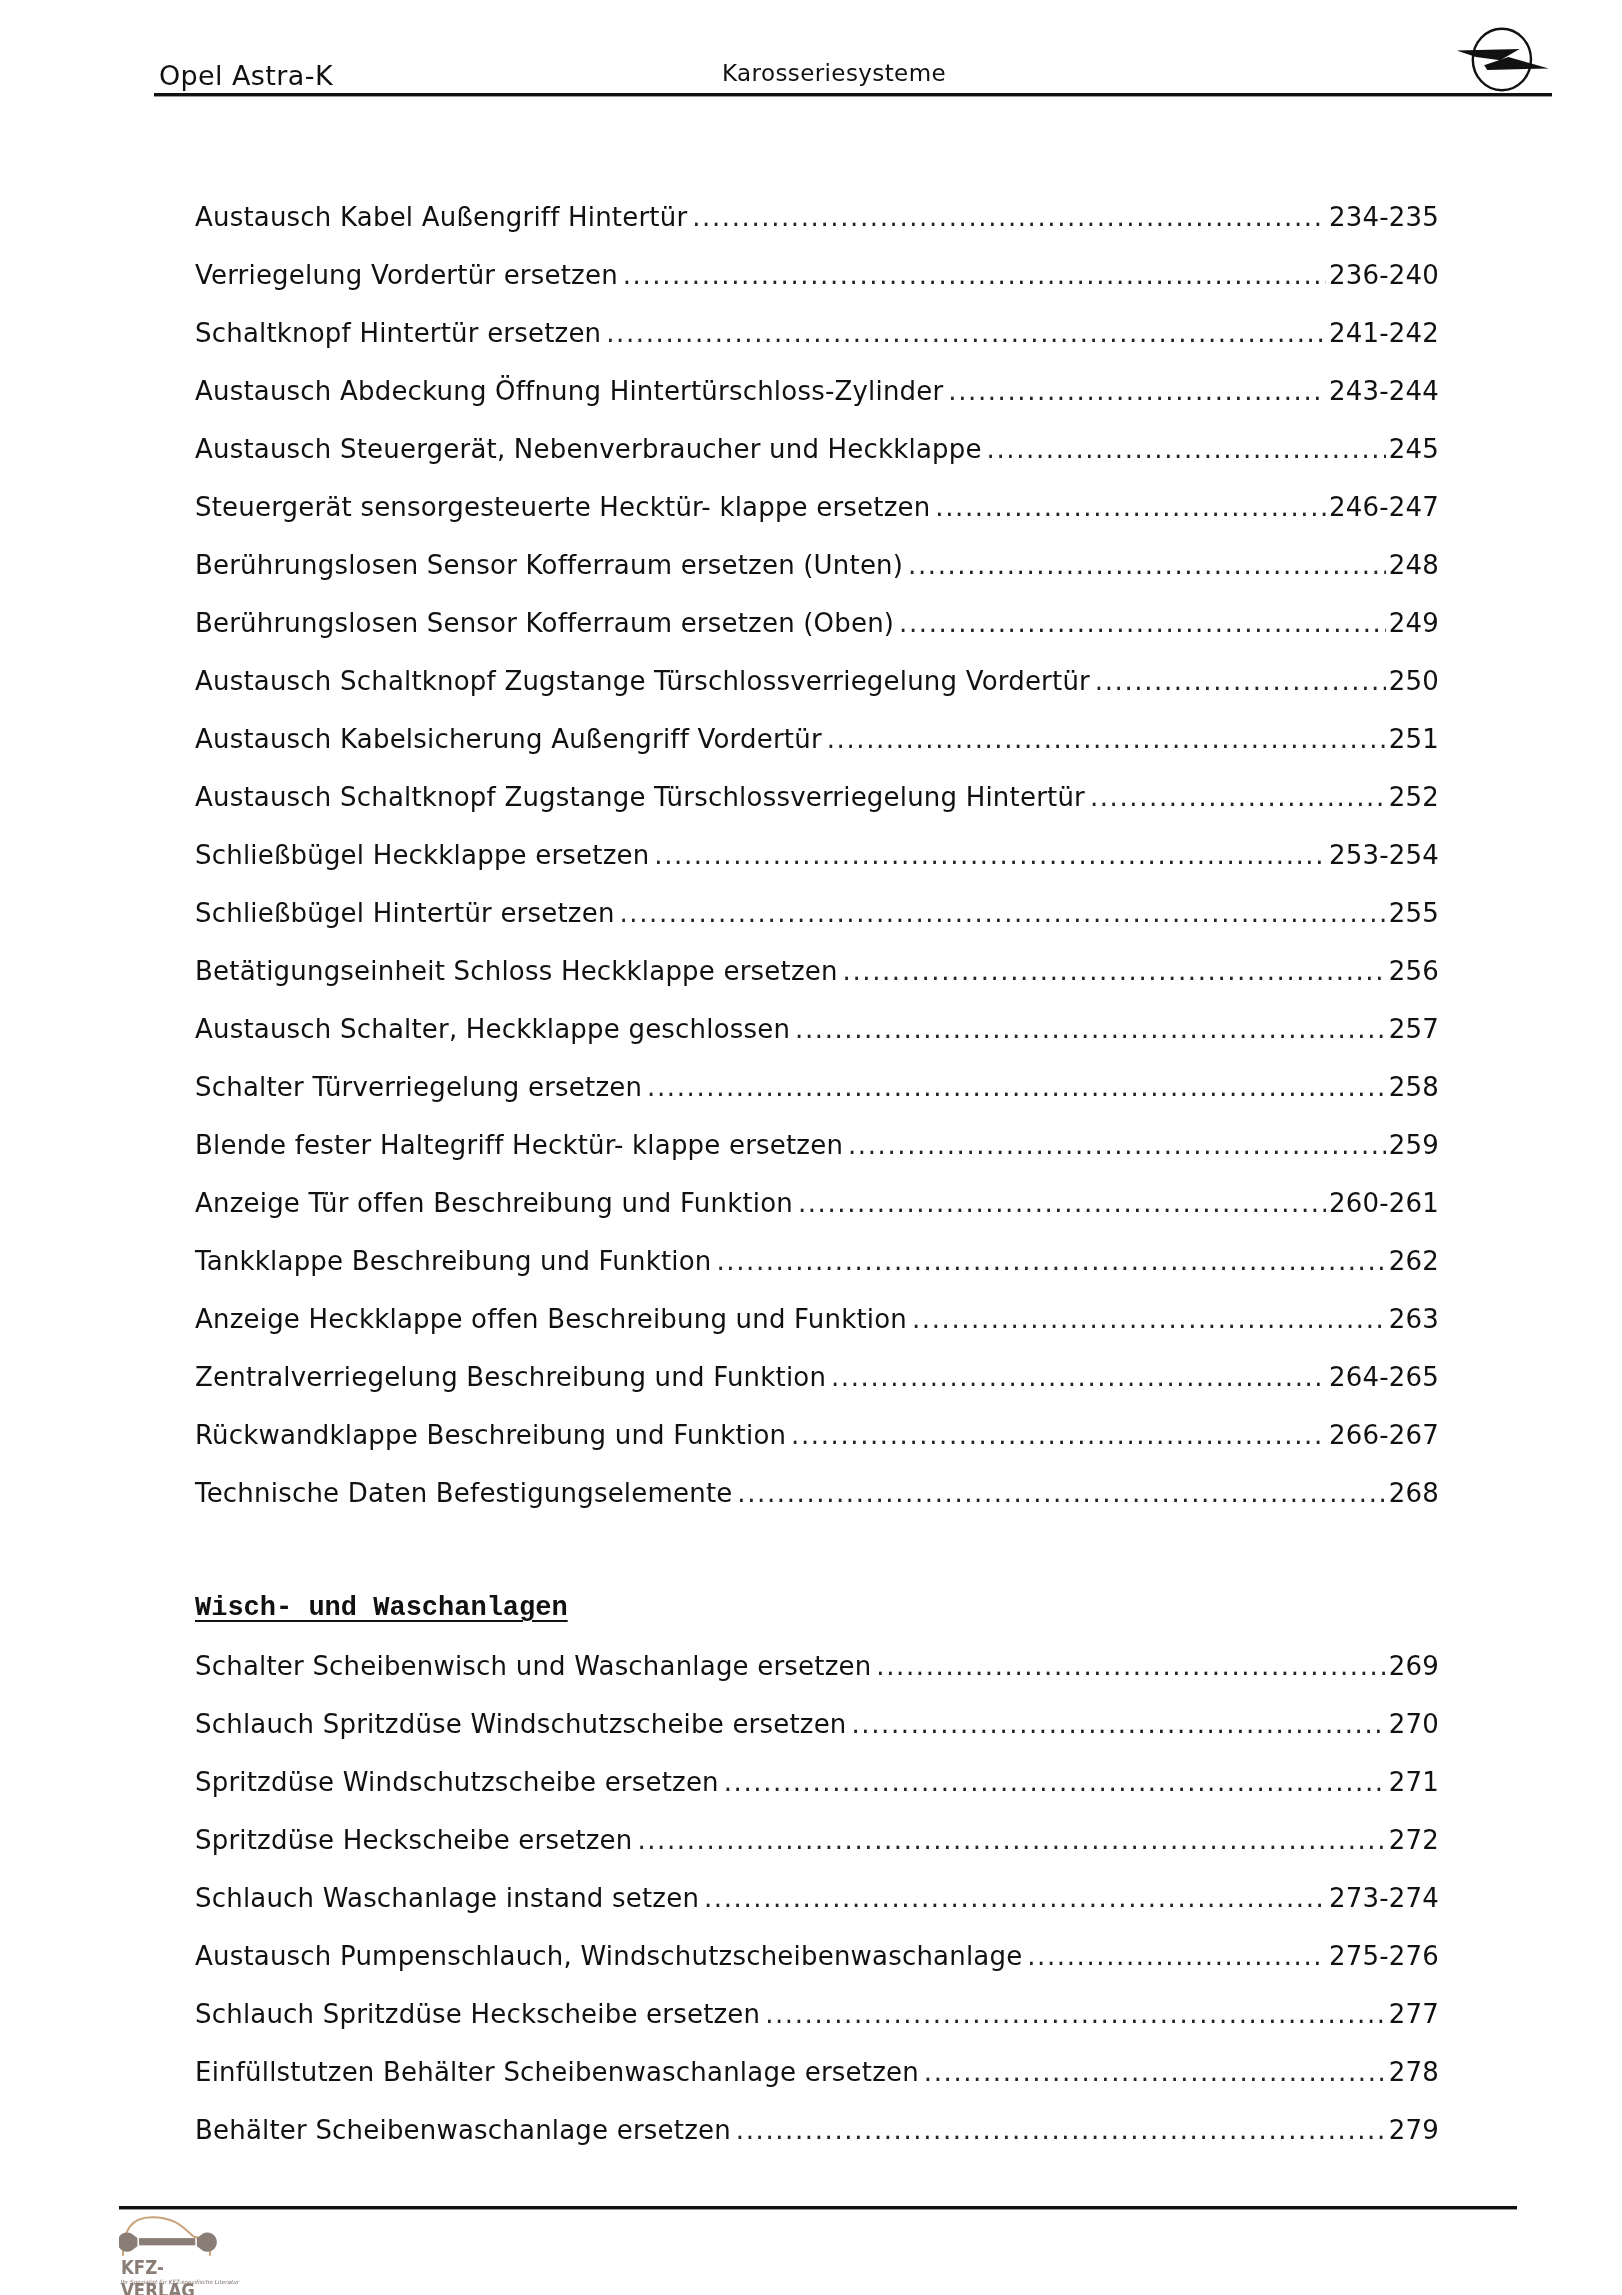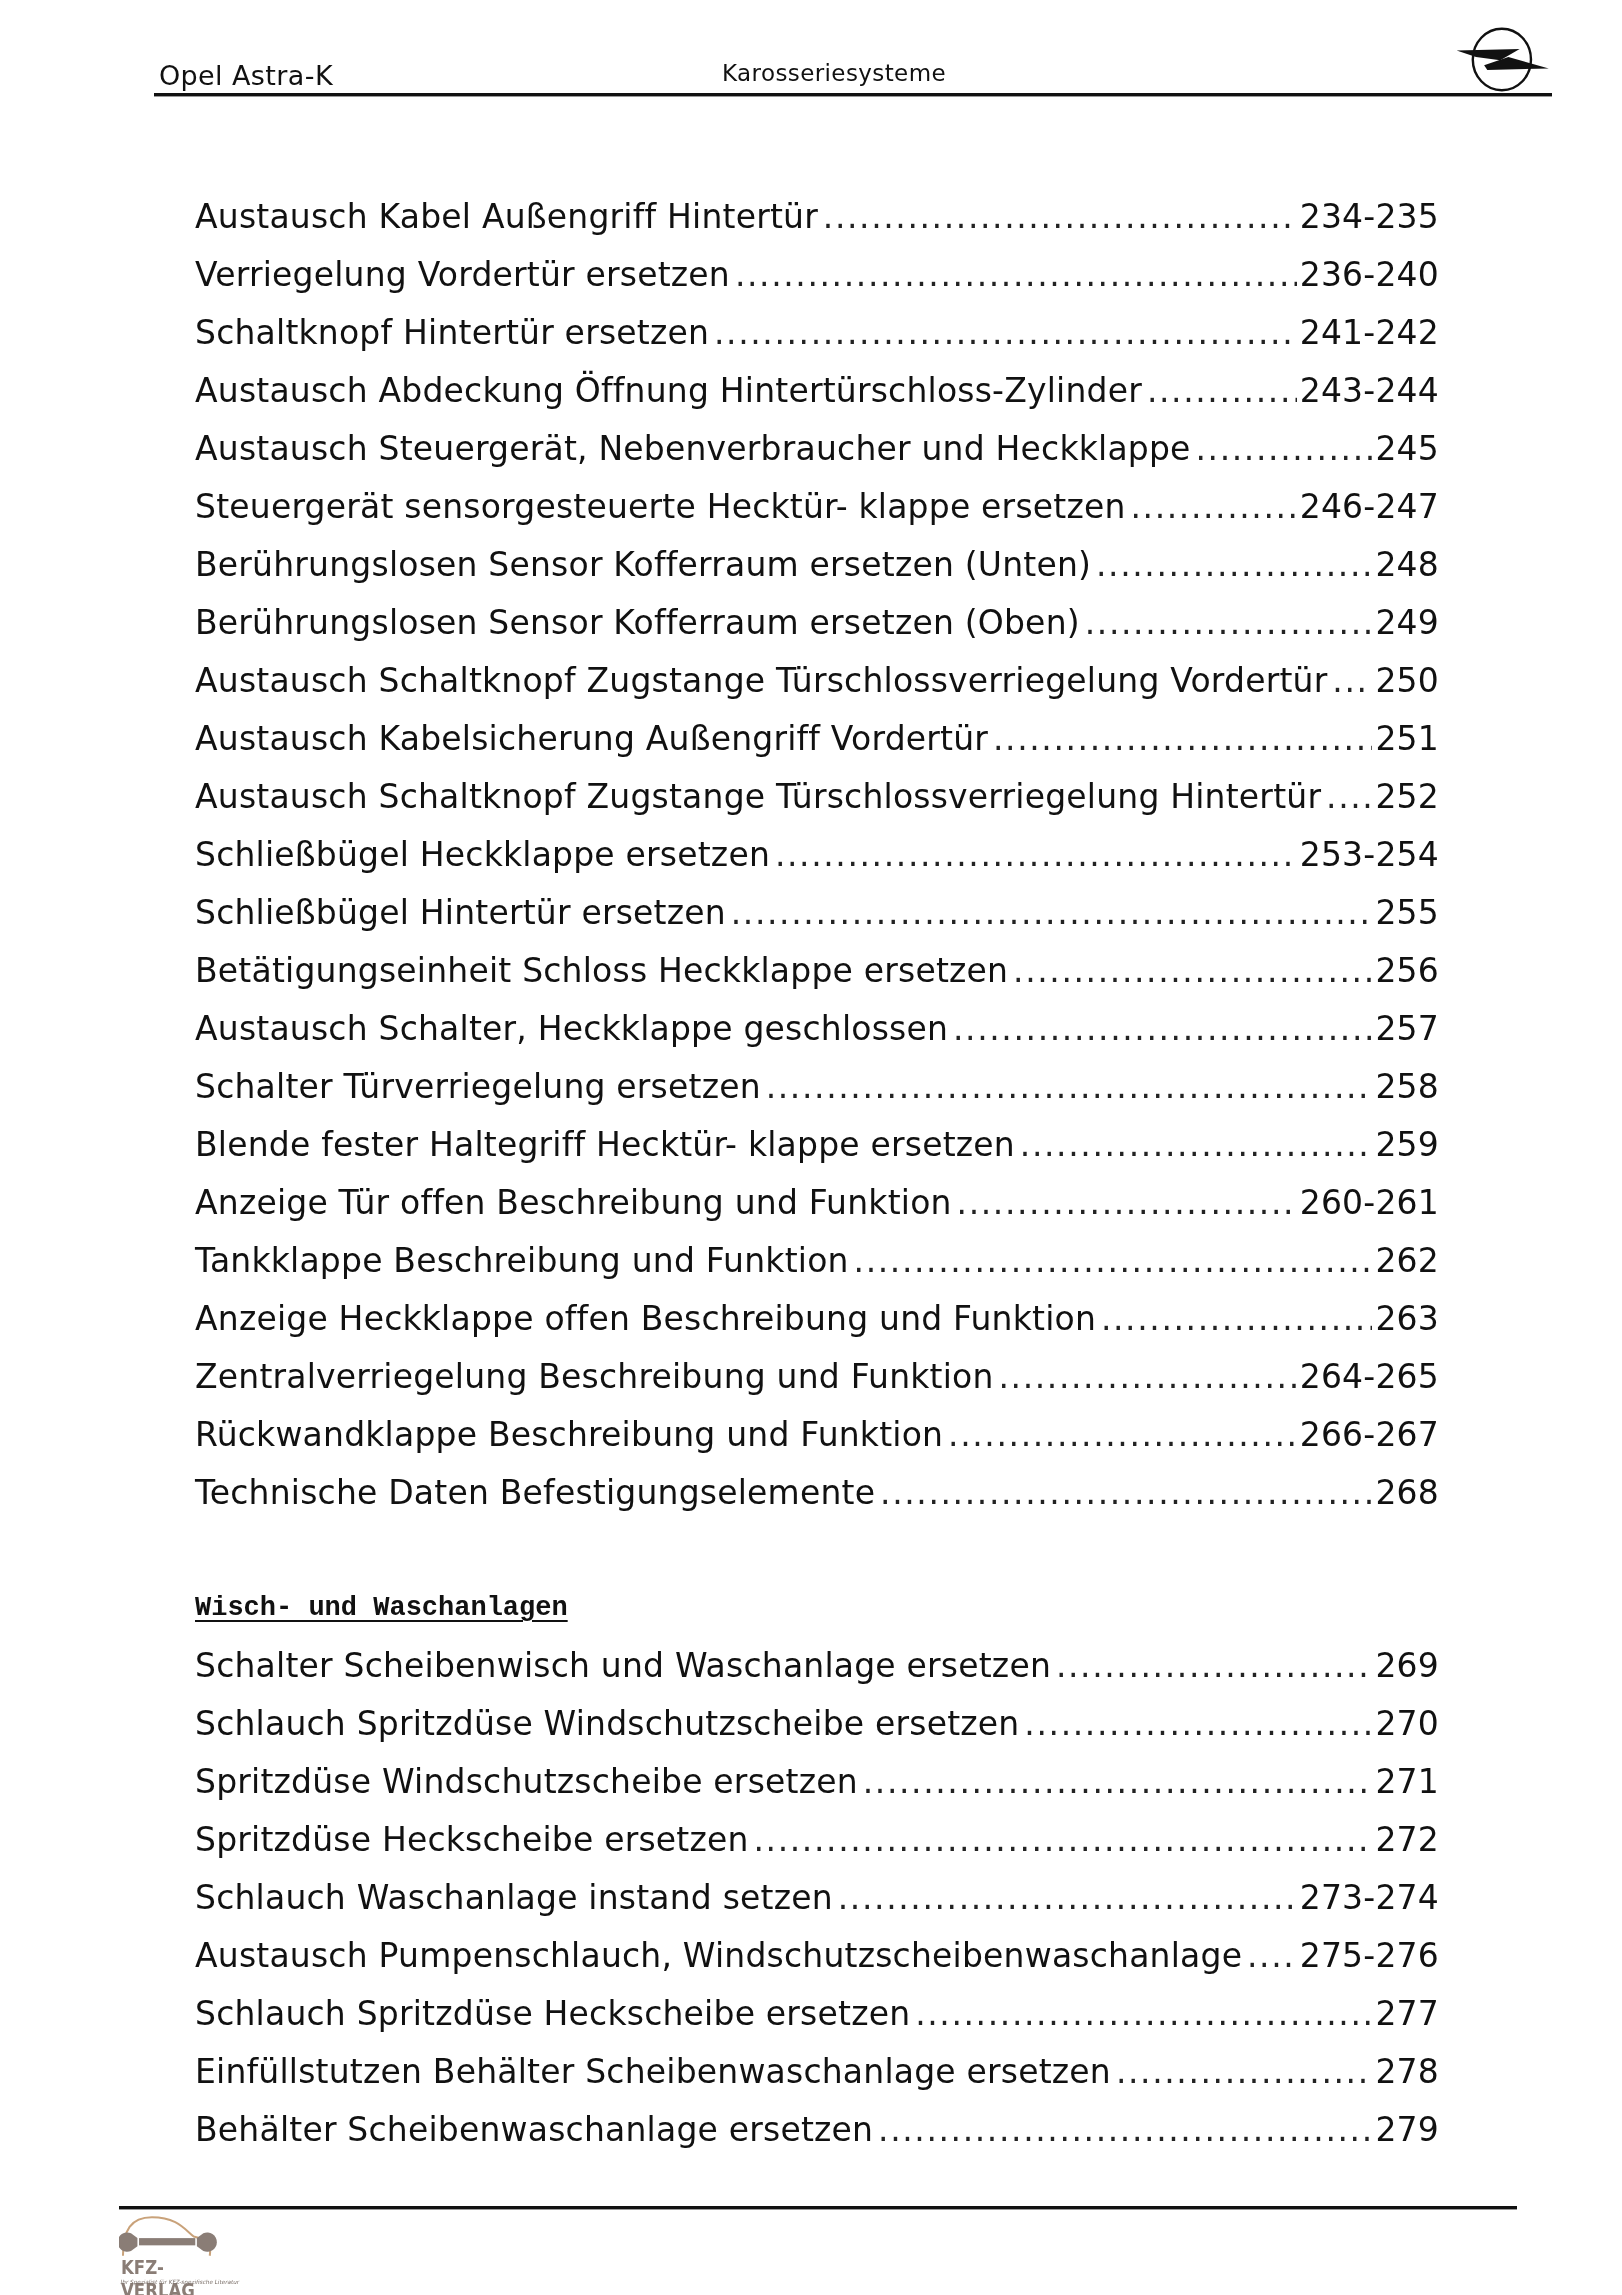--- a/index.html
+++ b/index.html
@@ -6,21 +6,21 @@
     body { width: 1623px; height: 2295px; position: relative; overflow: hidden;
            font-family: "DejaVu Sans", sans-serif; color: #111111; }
 
     .header { position: absolute; left: 119px; top: 0; width: 1398px; height: 97px; margin-left: 35px; }
     .header-left { position: absolute; left: 4.9px; top: 60px; font-size: 27px; letter-spacing: 0.4px; }
     .header-center { position: absolute; left: 568px; top: 60px; font-size: 23px; letter-spacing: 0.4px; }
     .header-logo { position: absolute; right: 0; top: 23px; width: 97px; height: 73px; }
     .header-rule { position: absolute; left: 0; top: 93px; width: 1398px; height: 3.2px; background: #111; border-bottom: 0.8px solid #999; }
 
     .toc { position: absolute; left: 195px; top: 188px; width: 1244px; }
-    .toc-row { display: flex; align-items: center; height: 58px; font-size: 33px; line-height: 58px; white-space: nowrap; letter-spacing: 0.2px; }
+    .toc-row { display: flex; align-items: center; height: 58px; font-size: 26px; line-height: 58px; white-space: nowrap; letter-spacing: 0.2px; }
     .toc-title { flex: 0 0 auto; }
     .toc-leader { flex: 1 1 auto; overflow: hidden; margin: 0 3.2px 0 4.9px; color: #222; letter-spacing: 1.6px; }
     .toc-leader::before { content: "........................................................................................................................................................................................................................................................................................................................"; }
     .toc-page { flex: 0 0 auto; text-align: right; }
 
     .section-gap { height: 57px; }
     .section-heading { height: 58px; font-size: 27px; line-height: 58px; font-weight: bold; text-decoration: underline; text-decoration-thickness: 2.4px; text-underline-offset: 4.9px; font-family: Liberation Mono, monospace; }
 
     .footer-rule { position: absolute; left: 119px; top: 2206px; width: 1398px; height: 3.2px; background: #111; border-bottom: 0.8px solid #999; }
     .footer-logo { position: absolute; left: 119px; top: 2214px; width: 114px; height: 81px; }

